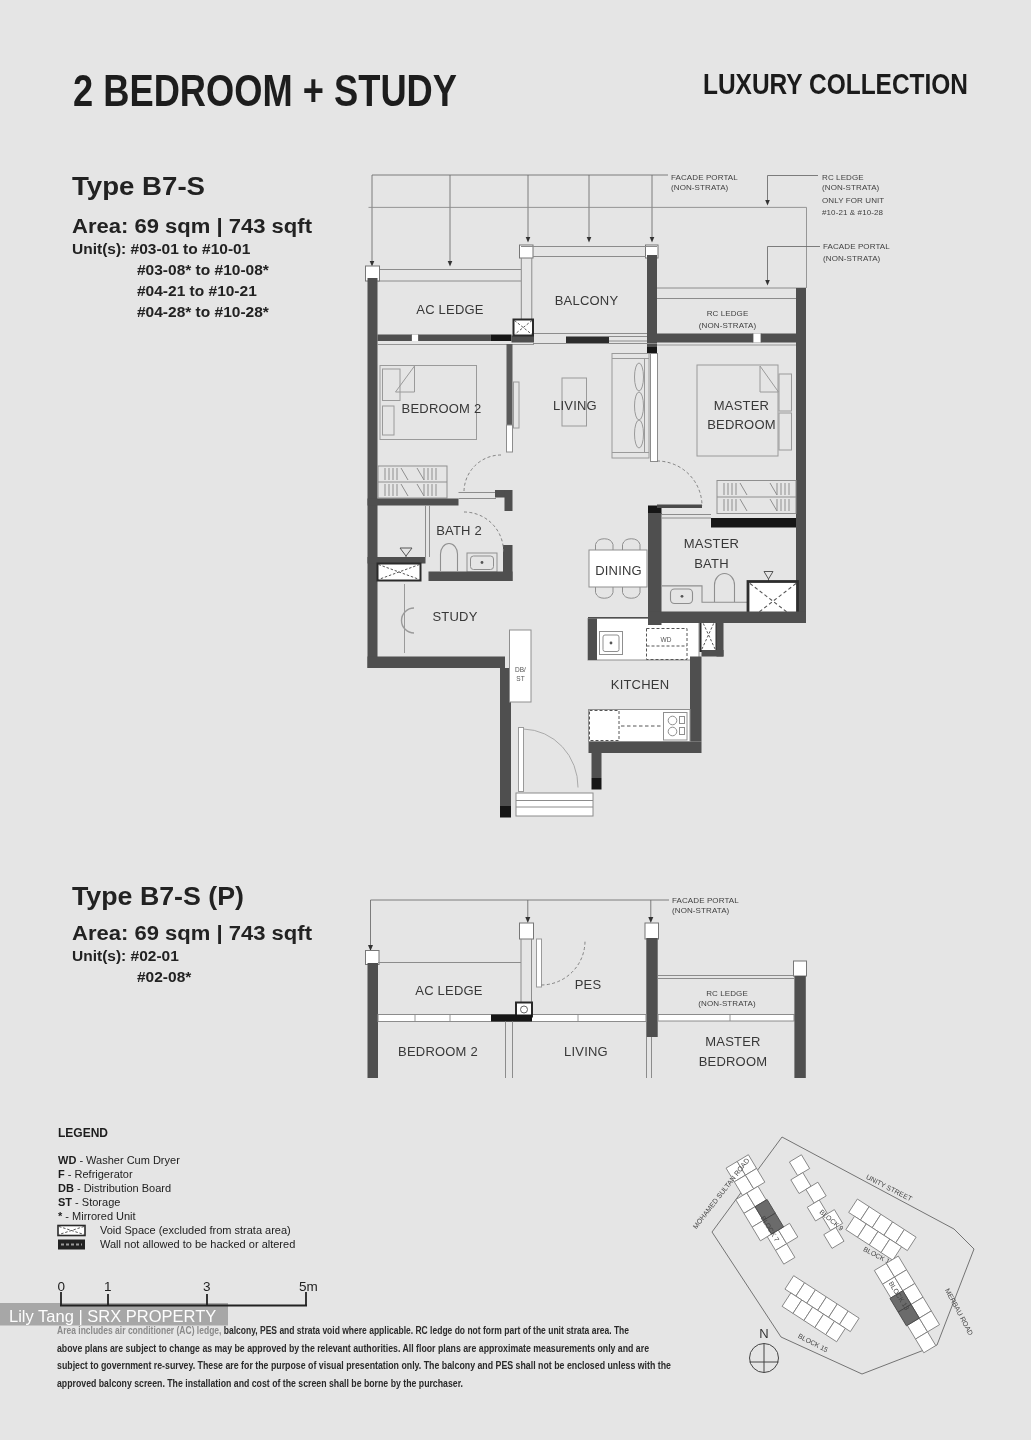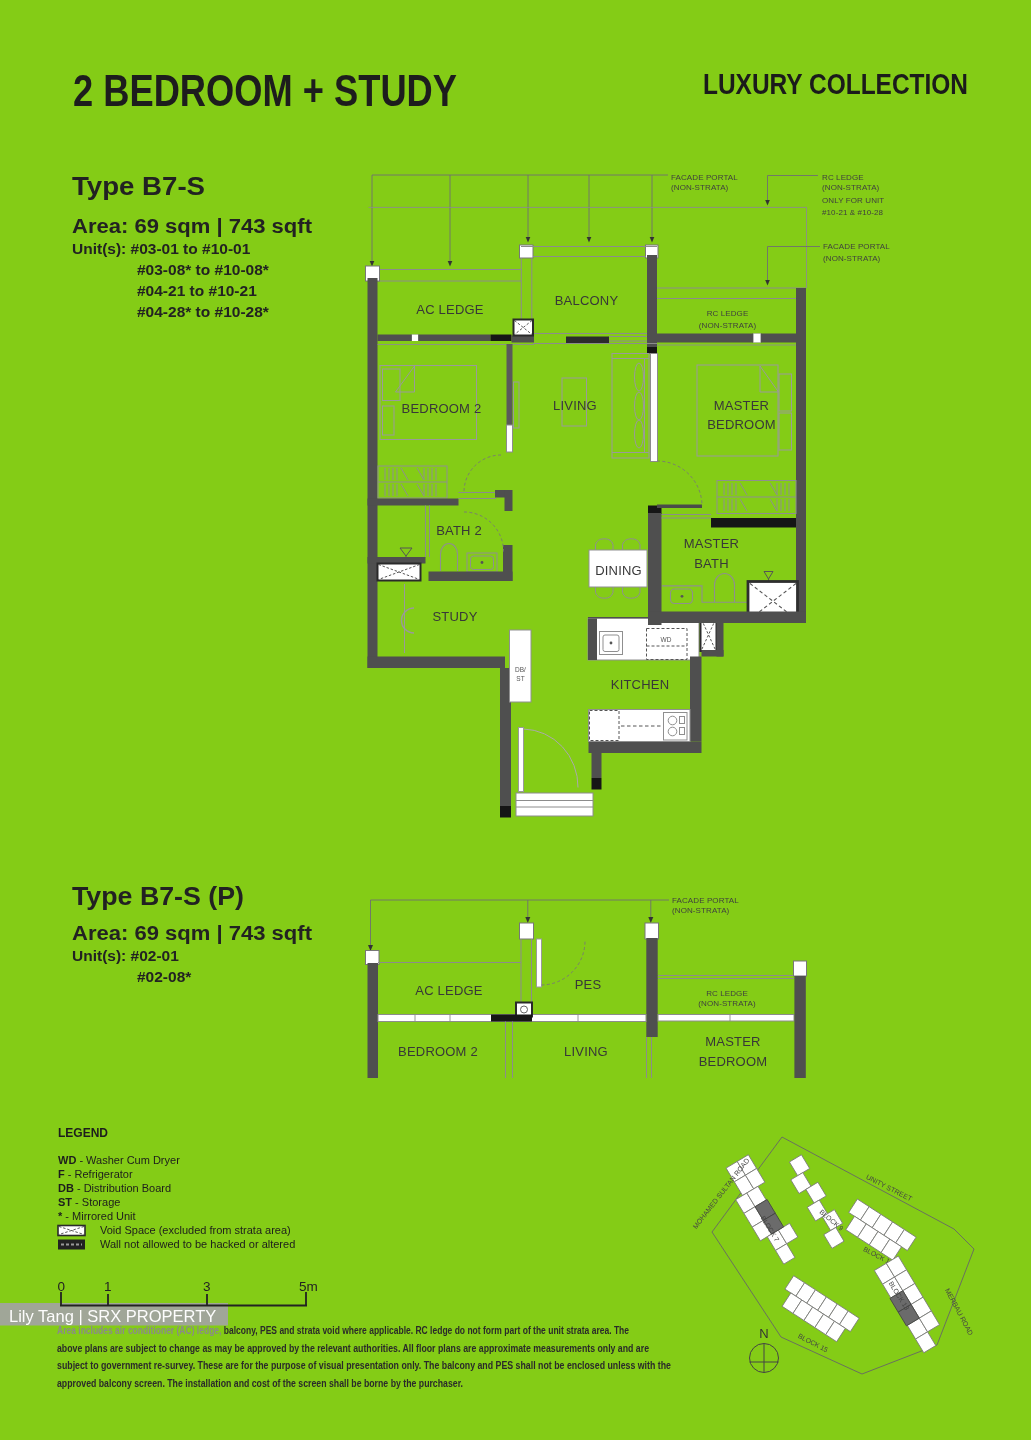--- a/index.html
+++ b/index.html
@@ -1,16 +1,16 @@
 <!DOCTYPE html>
 <html><head>
 <meta charset="utf-8">
 <style>
 html,body{margin:0;padding:0;background:#fff;}
-#page{position:relative;width:1031px;height:1440px;background:#84cc16;font-family:"Liberation Sans",sans-serif;overflow:hidden;}
+#page{position:relative;width:1031px;height:1440px;background:#e5e5e5;font-family:"Liberation Sans",sans-serif;overflow:hidden;}
 svg{position:absolute;top:0;left:0;}
 .rl{font-family:"Liberation Sans",sans-serif;font-size:13px;fill:#383838;letter-spacing:.2px;}
 .an{font-family:"Liberation Sans",sans-serif;font-size:8px;fill:#3f3f3f;letter-spacing:.1px;}
 .tn{font-family:"Liberation Sans",sans-serif;font-size:6.5px;fill:#555;}
 </style>
 </head>
 <body>
 <div id="page">
 <svg width="1031" height="1440" viewBox="0 0 1031 1440">
 <defs>

